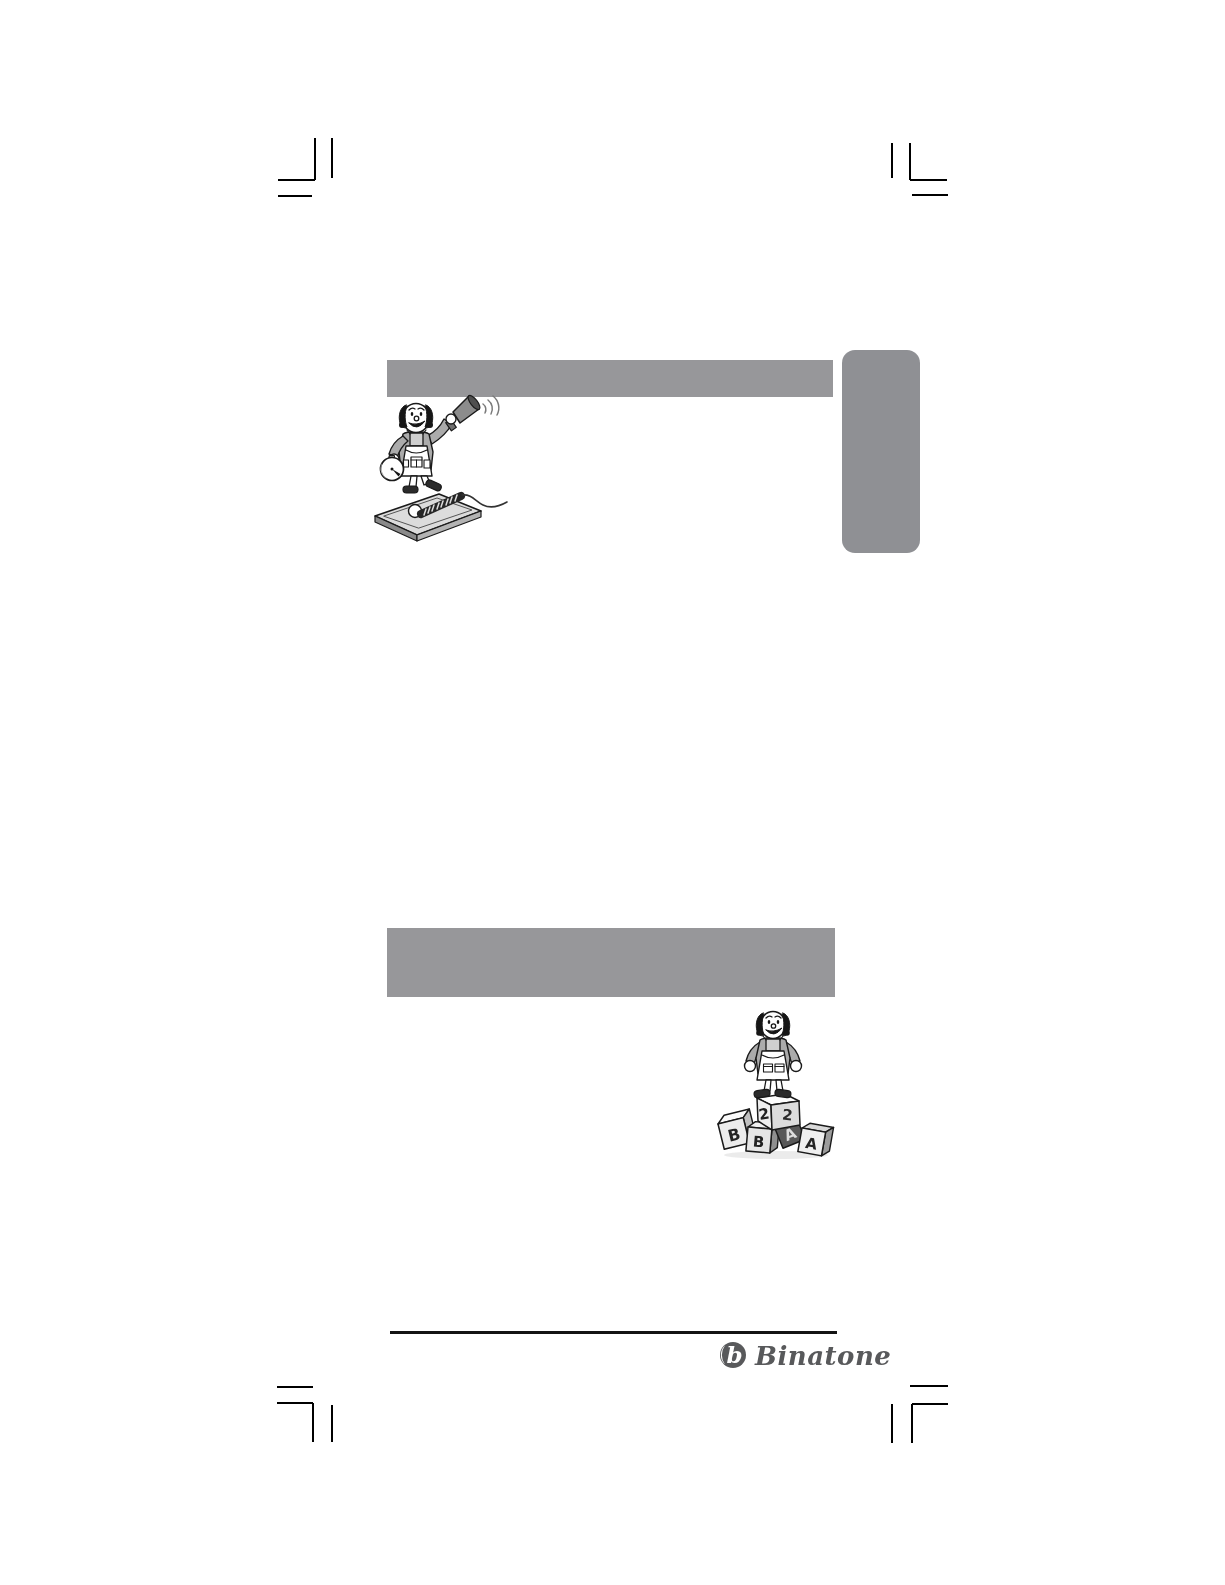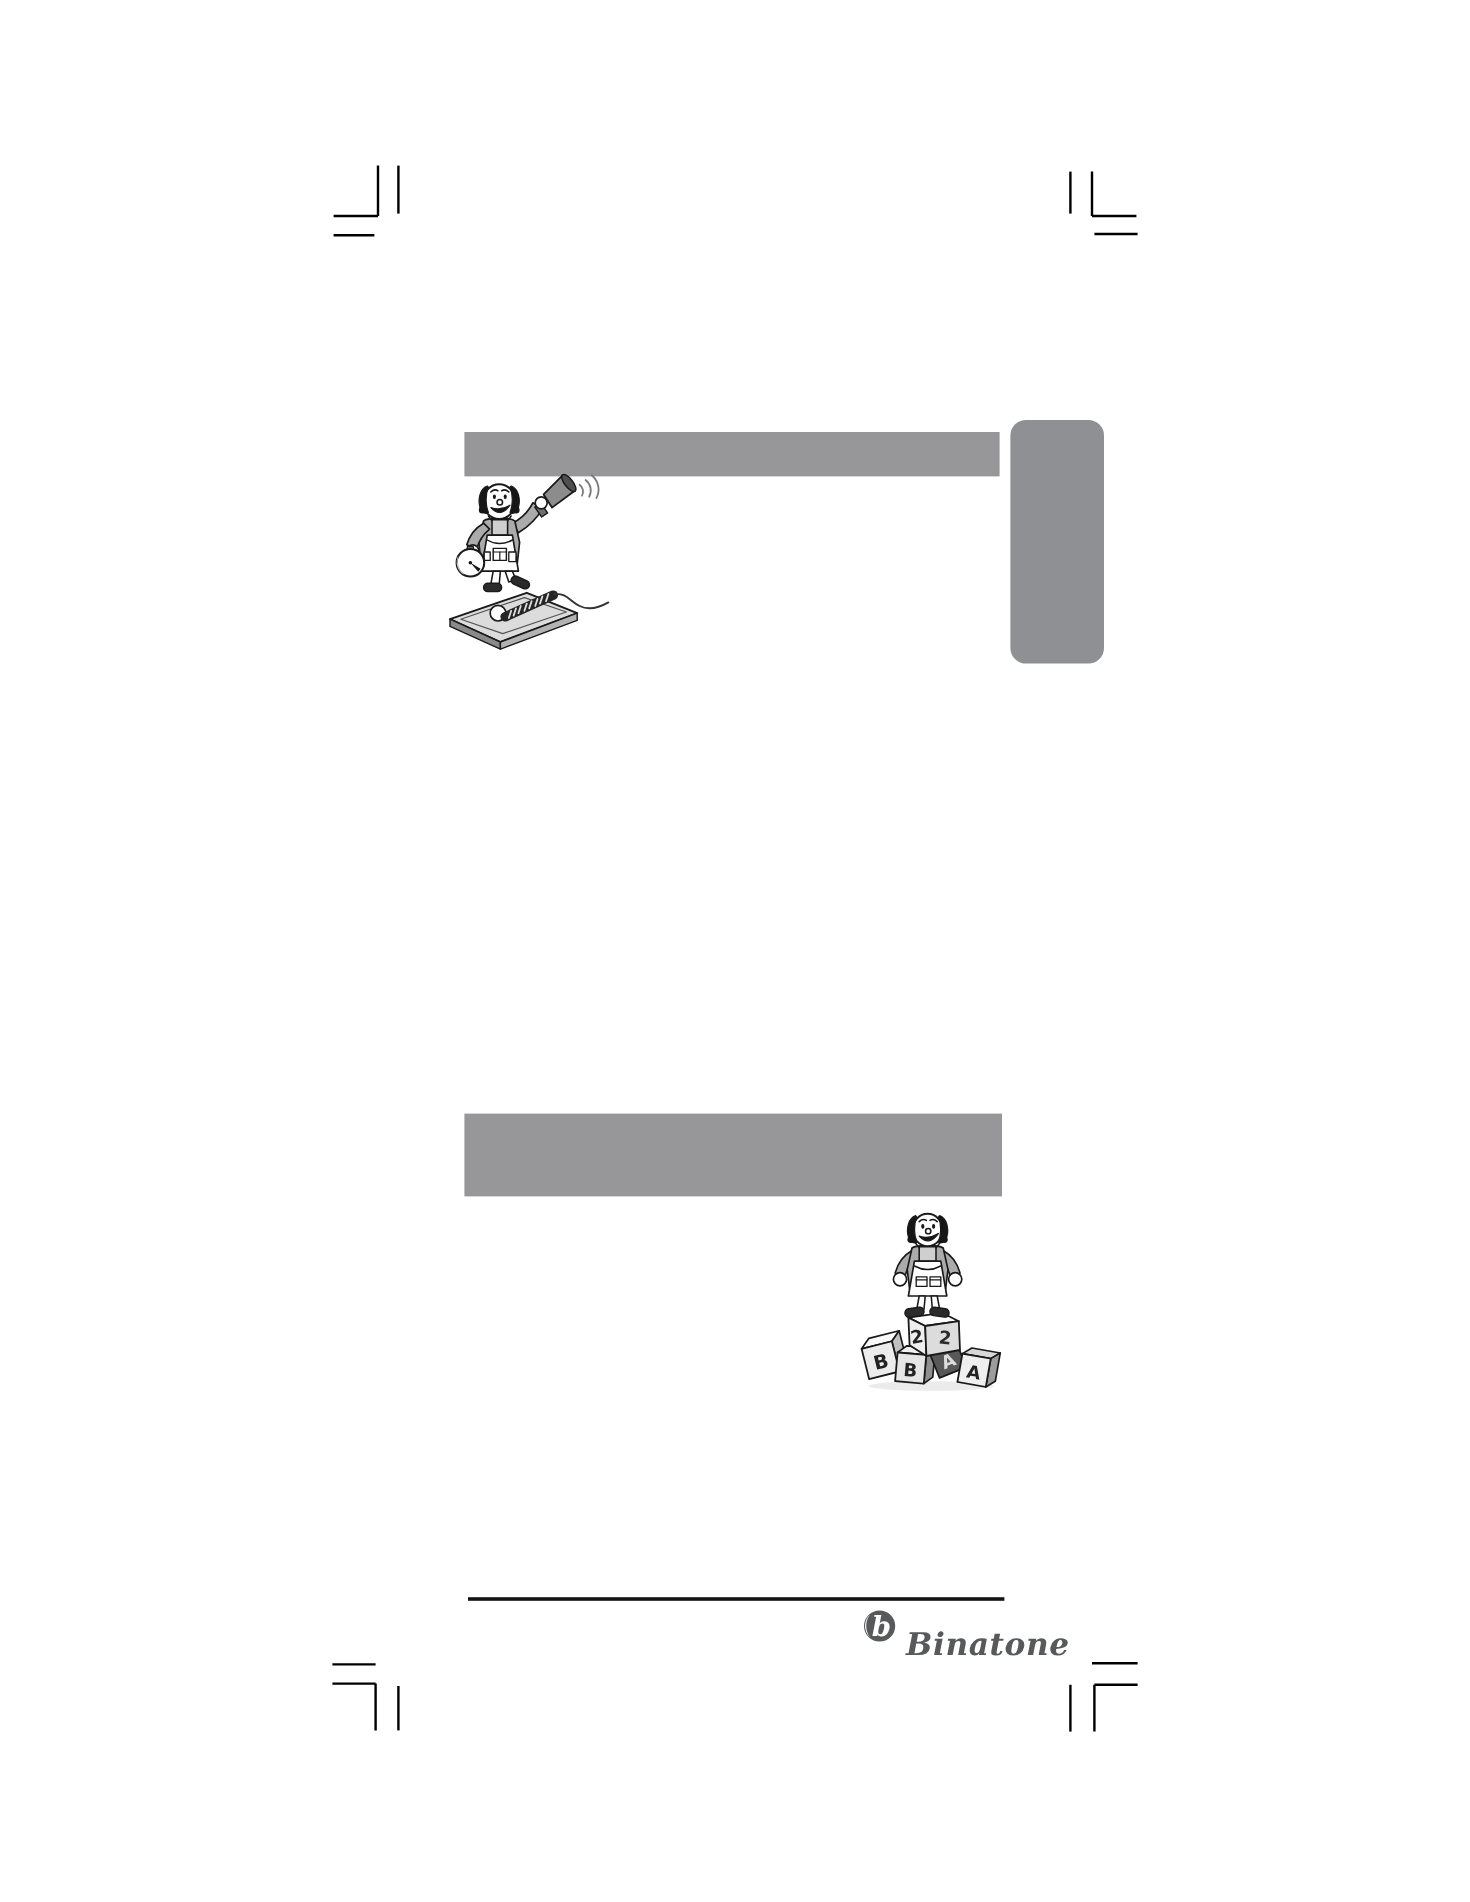--- a/index.html
+++ b/index.html
@@ -43,21 +43,21 @@
     display: flex;
     align-items: flex-start;
   }
   .brand-text {
     font-family: "DejaVu Serif", serif;
     font-style: italic;
     font-weight: bold;
     font-size: 26px;
     color: var(--logo-gray, #58595b);
     margin-left: 3px;
-    margin-top: 24px;
+    margin-top: 9px;
     letter-spacing: 0.5px;
     line-height: 1;
   }
   svg text.blockletter {
     font-family: "DejaVu Sans", sans-serif;
     font-weight: bold;
   }
   svg.cropmarks { position: absolute; left: 0; top: 0; }
 </style>
 </head>

